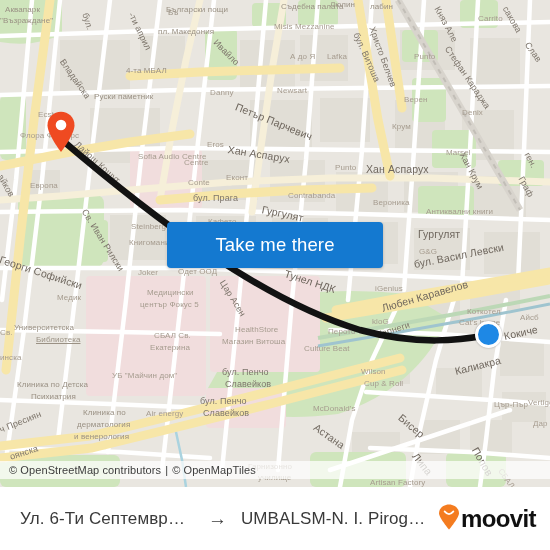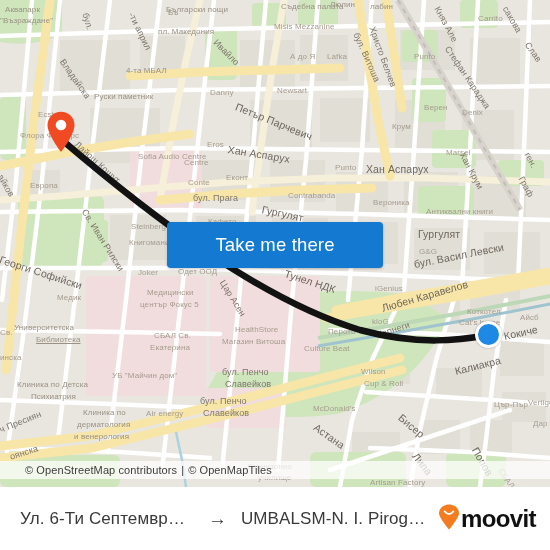--- a/index.html
+++ b/index.html
@@ -94,21 +94,21 @@
   
   #attribution {
     position: absolute;
     left: 0;
     top: 461px;
     width: 550px;
     height: 18px;
     background: rgba(255,255,255,0.72);
     display: flex;
     align-items: center;
-    padding-left: 25px;
+    padding-left: 9px;
     font-size: 11px;
     color: #3c3c3c;
     letter-spacing: .1px;
   }
   #attribution .sep { margin: 0 4px; color: #3c3c3c; }
 
   
   #bottom-bar {
     position: absolute;
     left: 0; top: 487px;
@@ -334,21 +334,21 @@
         <div class="lbl street" style="left: 131px; top: 8px; transform: rotate(64deg);">-ти април</div>
         <div class="lbl poi" style="left: 168px; top: 8px;">Бъ</div>
         <div class="lbl street" style="left: 85px; top: 8px; transform: rotate(72deg);">бул.</div>
         <div class="lbl street" style="left: 215px; top: 36px; transform: rotate(45deg);">Ивайло</div>
         <div class="lbl shop" style="left: 210px; top: 88px;">Danny</div>
         <div class="lbl shop" style="left: 277px; top: 86px;">Newsart</div>
         <div class="lbl poi" style="left: 126px; top: 66px;">4-та МБАЛ</div>
         <div class="lbl street" style="left: 62px; top: 55px; transform: rotate(55deg);">Владайска</div>
         <div class="lbl poi" style="left: 94px; top: 92px;">Руски паметник</div>
         <div class="lbl shop" style="left: 38px; top: 110px;">Ecstacy</div>
-        <div class="lbl shop" style="left: 424px; top: 95px; margin-top: 8px;">Верен</div>
+        <div class="lbl shop" style="left: 404px; top: 95px;">Верен</div>
         <div class="lbl shop" style="left: 462px; top: 108px;">Denix</div>
         <div class="lbl shop" style="left: 392px; top: 122px;">Крум</div>
         <div class="lbl shop" style="left: 446px; top: 148px;">Marsel</div>
         <div class="lbl big" style="left: 236px; top: 100px; transform: rotate(22deg);">Петър Парчевич</div>
         <div class="lbl shop" style="left: 207px; top: 140px;">Eros</div>
         <div class="lbl big" style="left: 228px; top: 143px; transform: rotate(9deg);">Хан Аспарух</div>
         <div class="lbl big" style="left: 366px; top: 163px;">Хан Аспарух</div>
         <div class="lbl street" style="left: 462px; top: 148px; transform: rotate(62deg);">Хан Крум</div>
         <div class="lbl street" style="left: 527px; top: 148px; transform: rotate(62deg);">ген.</div>
         <div class="lbl street" style="left: 521px; top: 172px; transform: rotate(62deg);">Граф</div>

